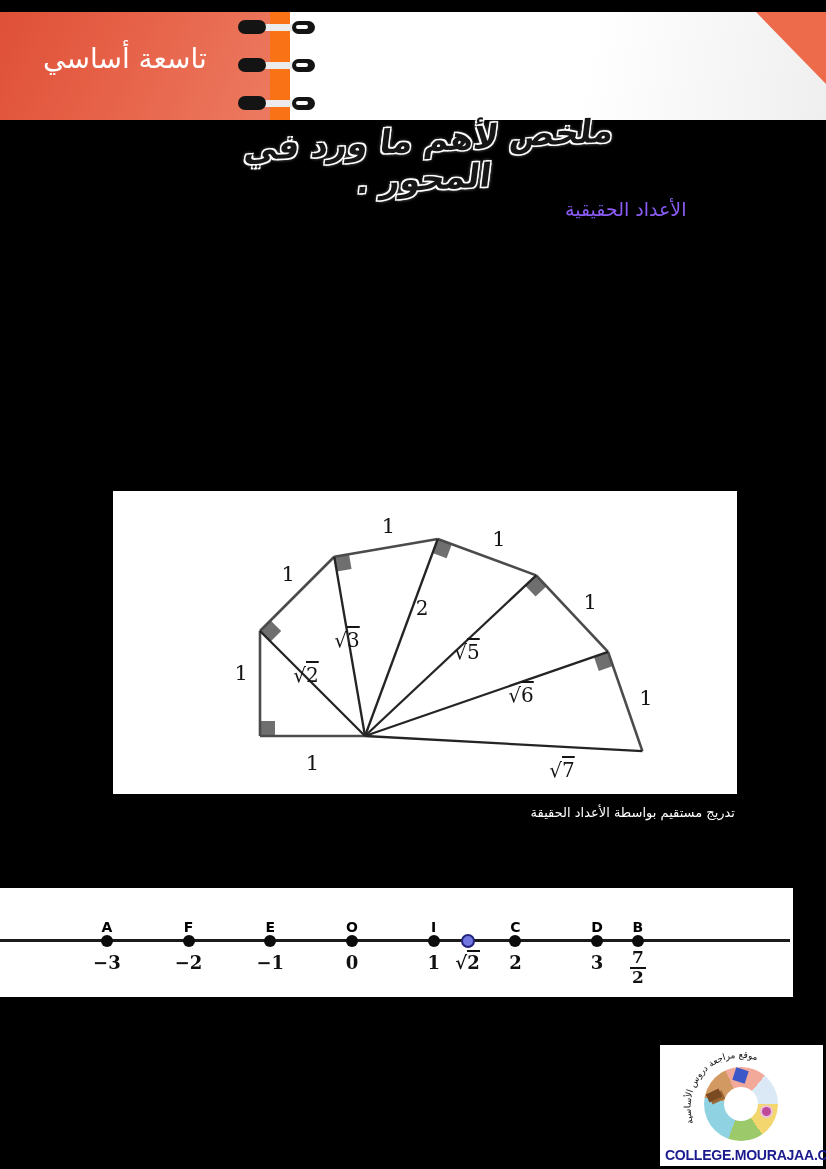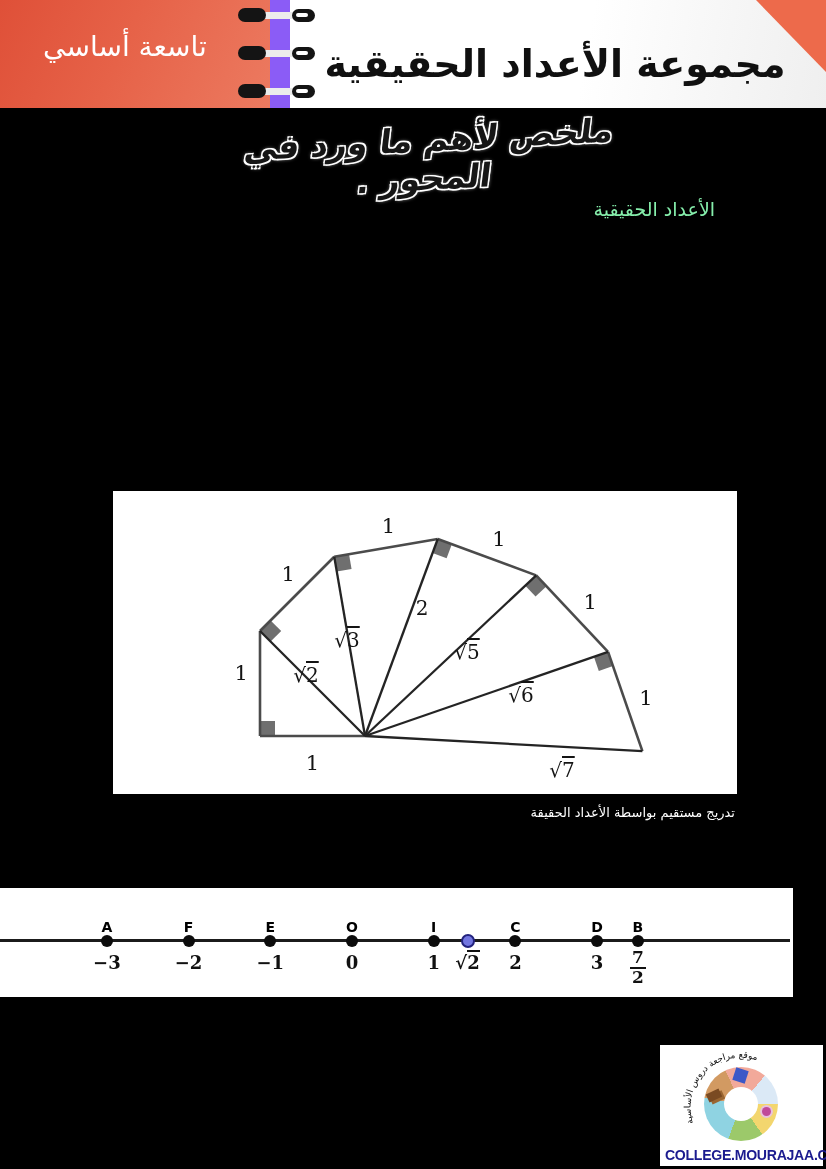--- a/index.html
+++ b/index.html
@@ -1,21 +1,21 @@
 <!DOCTYPE html>
 <html><head>
 <meta charset="utf-8">
 <style>
   html,body{margin:0;padding:0;}
   body{
     width:826px;height:1169px;position:relative;overflow:hidden;
     background:#000;font-family:"DejaVu Sans",sans-serif;
   }
   
-  .header{position:absolute;left:0;top:0;width:826px;height:108px;background:#8b5cf6;}
+  .header{position:absolute;left:0;top:12px;width:826px;height:108px;background:#f97316;}
   .header-white{position:absolute;left:290px;top:0;width:536px;height:108px;
     background:linear-gradient(100deg,#ffffff 55%,#efefef 100%);}
   .corner-tri{position:absolute;right:0;top:0;width:70px;height:72px;
     background:#ed6a4b;clip-path:polygon(0 0,100% 0,100% 100%);}
   .orange-block{position:absolute;left:0;top:0;width:270px;height:108px;
     background:linear-gradient(115deg,#df5038 0%,#e66248 45%,#ec7a60 100%);}
   .badge-text{position:absolute;left:0;top:30px;width:250px;text-align:center;
     color:#fff;font-size:28px;direction:rtl;}
   .h-school{position:absolute;left:300px;top:12px;width:510px;text-align:center;
     color:#101010;font-size:19px;direction:rtl;}
@@ -25,22 +25,22 @@
   .ring .bar{position:absolute;left:12px;top:4px;width:60px;height:7px;background:#ececec;border-radius:4px;}
   .ring .capL{position:absolute;left:0;top:0;width:28px;height:14px;background:#141414;border-radius:8px;}
   .ring .capR{position:absolute;left:54px;top:1px;width:23px;height:13px;background:#141414;border-radius:7px;}
   .ring .capR::after{content:"";position:absolute;left:4px;top:4px;width:12px;height:4px;background:#fff;border-radius:2px;}
   
   .callig{position:absolute;left:225px;top:120px;width:405px;height:62px;
     color:#161616;font-size:33px;text-align:center;direction:rtl;
     transform:skewX(-10deg) rotate(-3deg);font-weight:bold;
     text-shadow:-1.4px -1.4px 0 #fff,1.4px -1.4px 0 #fff,-1.4px 1.4px 0 #fff,1.4px 1.4px 0 #fff,0 0 4px #fff;}
   
-  .sec-real{position:absolute;left:565px;top:198px;width:150px;text-align:right;
-    color:#86efac;font-size:19px;direction:rtl;}
+  .sec-real{position:absolute;left:565px;top:198px;width:150px;text-align:left;
+    color:#8b5cf6;font-size:19px;direction:rtl;}
   .caption{position:absolute;left:370px;top:805px;width:365px;text-align:right;
     color:#fff;font-size:13px;direction:rtl;}
   
   .panel{position:absolute;left:113px;top:491px;width:624px;height:303px;background:#fff;}
   
   .strip{position:absolute;left:0;top:888px;width:793px;height:109px;background:#fff;}
   .nl-line{position:absolute;left:0;top:51px;width:790px;height:3px;background:#1b1b1b;}
   .nl-dot{position:absolute;width:12px;height:12px;border-radius:50%;background:#0c0c0c;}
   .nl-dot.hl{width:14px;height:14px;border:2px solid #23237e;box-sizing:border-box;}
   .nl-letter{position:absolute;width:40px;text-align:center;top:31px;
@@ -69,21 +69,20 @@
 </head>
 <body>
 
 <div class="header">
   <div class="header-white">
     <div class="corner-tri"></div>
   </div>
   <div class="orange-block">
     <div class="badge-text">تاسعة أساسي</div>
   </div>
-  <div class="h-title">مجموعة الأعداد الحقيقية</div>
   <div class="ring" style="left:238px;top:8px">
       <div class="bar"></div>
       <div class="capL"></div>
       <div class="capR"></div>
     </div>
   <div class="ring" style="left:238px;top:46px">
       <div class="bar"></div>
       <div class="capL"></div>
       <div class="capR"></div>
     </div>

